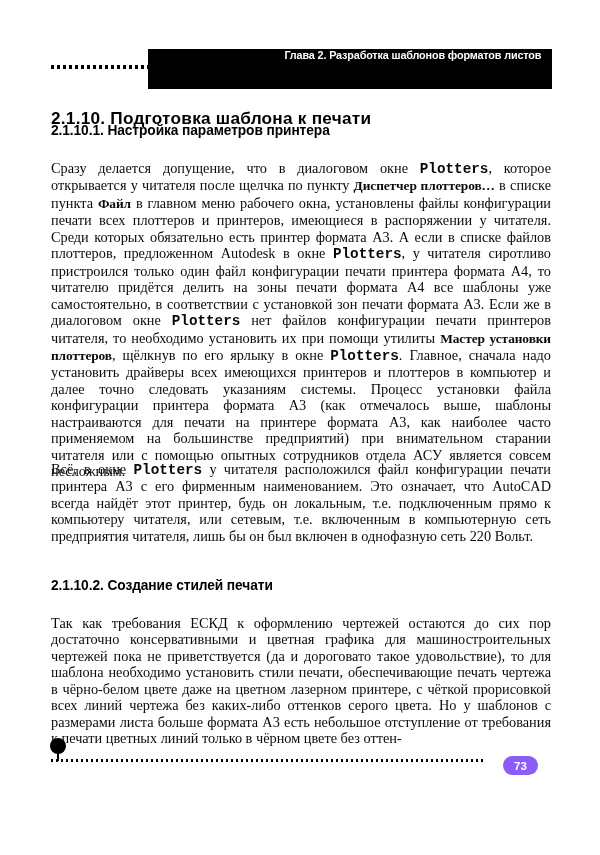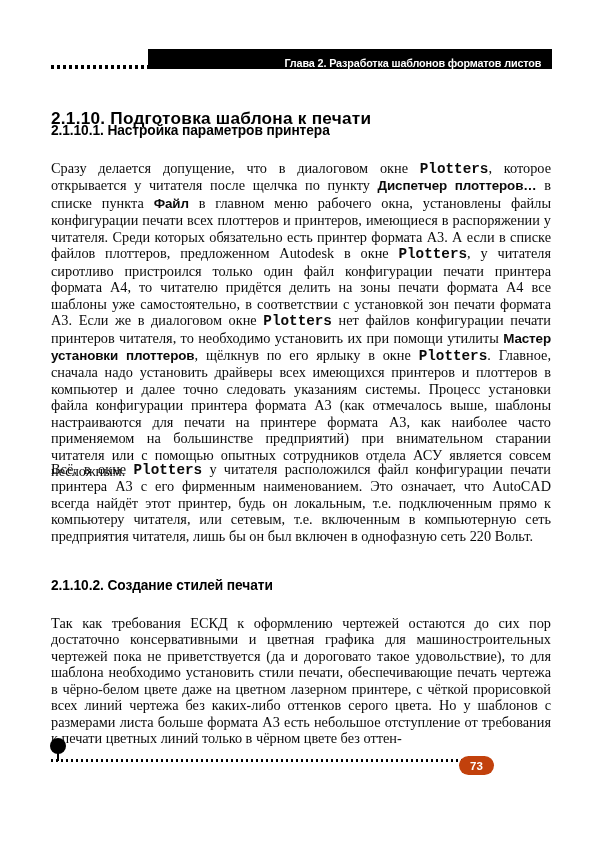--- a/index.html
+++ b/index.html
@@ -42,24 +42,24 @@
       to right,
       #000 0px, #000 3px,
       rgba(0,0,0,0) 3px, rgba(0,0,0,0) 6px
     );
   }
   .head-bar {
     position: absolute;
     left: 97px;
     top: 0px;
     width: 404px;
-    height: 20px;
+    height: 40px;
     background: #000000;
     display: flex;
-    align-items: flex-end;
+    align-items: flex-start;
     justify-content: flex-end;
     box-sizing: border-box;
     padding-right: 11px;
   }
   .head-bar-text {
     color: #ffffff;
     font-family: "Liberation Sans", sans-serif;
     font-weight: bold;
     font-size: 11.5px;
     letter-spacing: -0.15px;
@@ -114,21 +114,21 @@
     text-align-last: left;
     margin: 0;
     color: #0a0a0a;
     hyphens: manual;
   }
   .para b.serif-b {
     font-family: Liberation Mono, monospace;
     font-weight: bold;
   }
   .para b.sans-b {
-    font-family: Liberation Sans, sans-serif;
+    font-family: Liberation Serif, serif;
     font-weight: bold;
     font-size: 13.4px;
     letter-spacing: -0.1px;
   }
 
   #p1 { top: 160px; }
   #p2 { top: 461px; }
   #p3 { top: 615px; }
 
   
@@ -163,25 +163,25 @@
     width: 432px;
     height: 3px;
     background-image: repeating-linear-gradient(
       to right,
       #000 0px, #000 2px,
       rgba(0,0,0,0) 2px, rgba(0,0,0,0) 5px
     );
   }
   .foot-page {
     position: absolute;
-    left: 414px;
+    left: 458px;
     top: 21px;
     width: 35px;
     height: 19px;
-    background: #c2410c;
+    background: #8b5cf6;
     border-radius: 9.5px;
     display: flex;
     align-items: center;
     justify-content: center;
   }
   .foot-page-num {
     color: #ffffff;
     font-family: "Liberation Sans", sans-serif;
     font-weight: bold;
     font-size: 11.5px;

